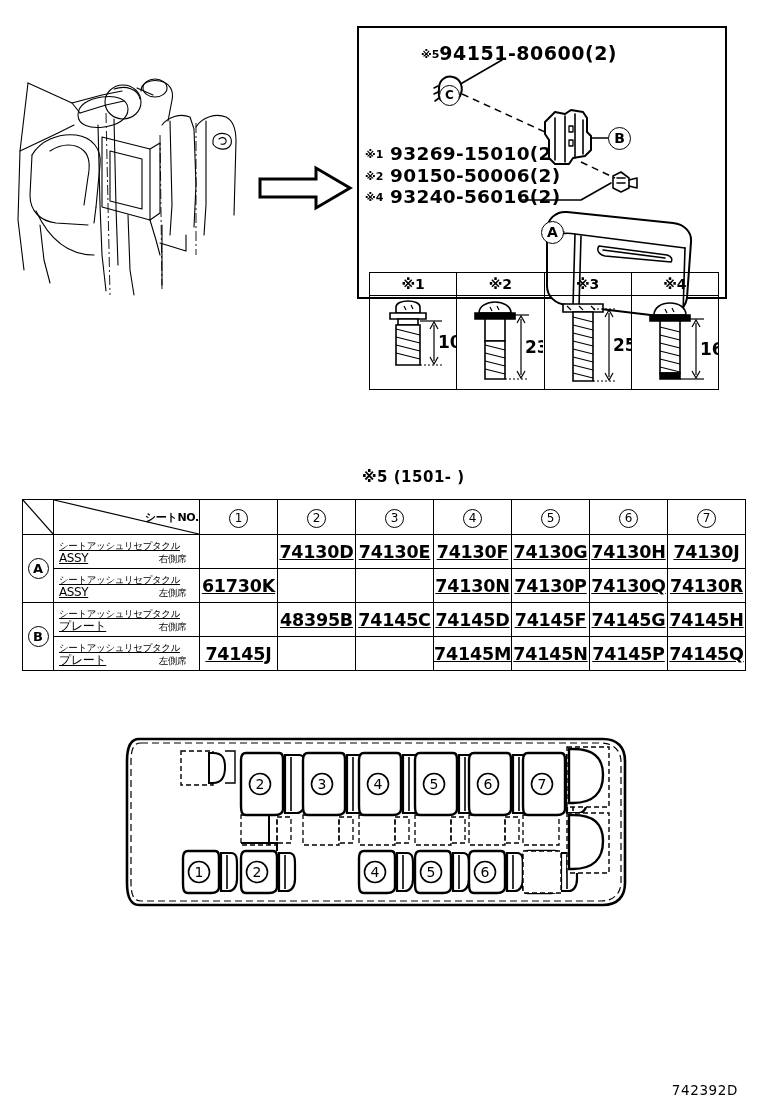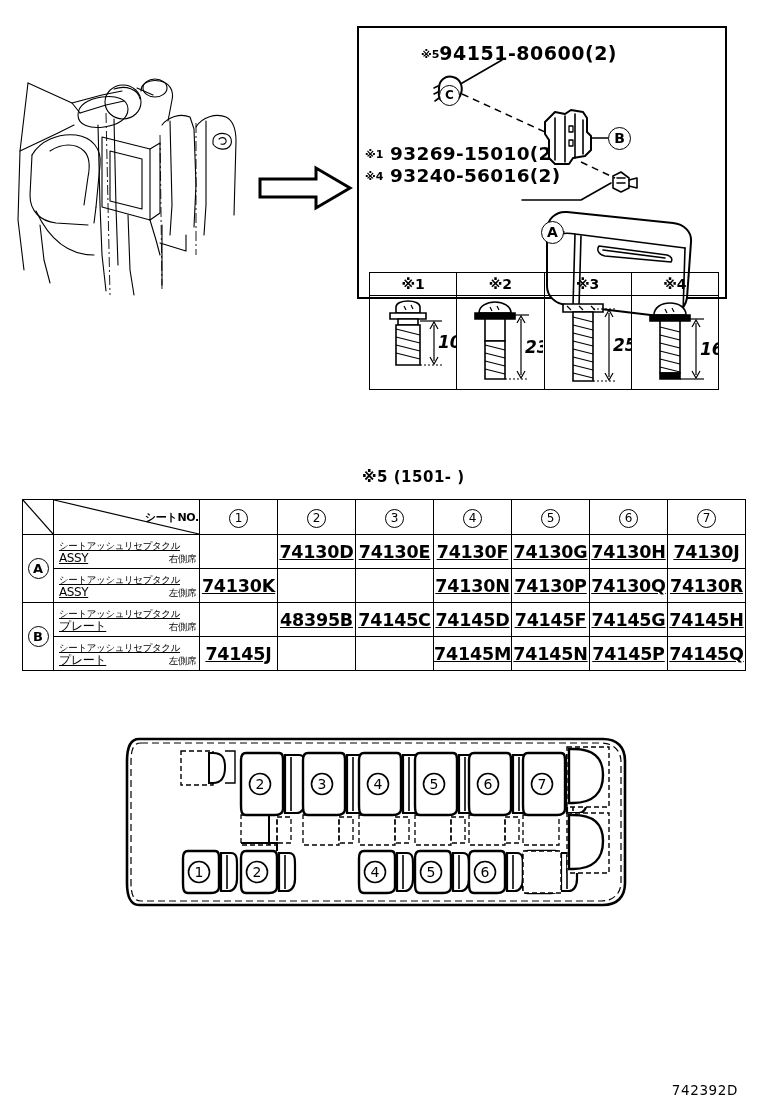--- a/index.html
+++ b/index.html
@@ -112,21 +112,20 @@
     vertical-align: middle;
     padding: 0;
   }
   #bolt-table th {
     height: 22px;
     font-size: 14px;
     font-weight: bold;
   }
   #bolt-table td.bolt-cell {
     height: 92px;
-    font-style: italic;
   }
   .bolt-fig {
     display: block;
     margin: 0 auto;
   }
 
   #footnote-5 {
     position: absolute;
     left: 362px;
     top: 420px;
@@ -208,21 +207,21 @@
   }
   .desc-l2 {
     display: block;
     font-size: 12px;
     line-height: 12px;
     letter-spacing: -0.4px;
     white-space: nowrap;
   }
   .desc-side {
     position: absolute;
-    right: 3px;
+    right: 13px;
     bottom: 2px;
     font-size: 9.5px;
     letter-spacing: -0.4px;
     margin-left: 32px;
   }
   .pnum {
     font-size: 17.5px;
     font-weight: bold;
     letter-spacing: -0.2px;
     font-family: "DejaVu Sans", "Liberation Sans", sans-serif;
@@ -309,20 +308,21 @@
   <svg id="transfer-arrow" viewBox="0 0 95 46">
     <path d="M2 14 L58 14 L58 3 L92 23 L58 43 L58 32 L2 32 Z" fill="#fff" stroke="#000" stroke-width="3" stroke-linejoin="miter"></path>
   </svg>
 
   <div id="main-diagram-box">
 
     <div class="pn-line" id="pn-top"><span class="ref-mark">※5</span><span>94151-80600(2)</span></div>
 
     <div id="pn-list">
       <div class="pn-row"><span class="ref-mark">※1</span> <span>93269-15010(2)</span></div>
+      <div class="pn-row"><span class="ref-mark">※2</span> <span>90150-50006(2)</span></div>
       <div class="pn-row"><span class="ref-mark">※4</span> <span>93240-56016(2)</span></div>
     </div>
 
     <svg style="position:absolute;left:0;top:0;width:366px;height:381px;" viewBox="0 0 366 381">
       <g fill="none" stroke="#000" stroke-width="1.6" stroke-linecap="round" stroke-linejoin="round">
 
         <path d="M143 32 L98 58"></path>
 
         <path d="M80 60 C80 52 87 47 94 49 C102 51 105 60 101 68 C97 76 86 77 81 71 C79 68 80 64 80 60 Z" fill="#fff" stroke-width="2"></path>
         <path d="M79 58 L75 60 M79 64 L75 66 M80 70 L76 73"></path>
@@ -512,21 +512,21 @@
       <td><span class="pnum">74130H</span></td>
       <td><span class="pnum">74130J</span></td>
     </tr>
 
     <tr class="data-row">
       <td class="col-desc desc-cell">
         <span class="desc-l1">シートアッシュリセプタクル</span>
         <span class="desc-l2">ASSY</span>
         <span class="desc-side">左側席</span>
       </td>
-      <td><span class="pnum">74130K</span></td>
+      <td><span class="pnum">61730K</span></td>
       <td><span class="pnum"></span></td>
       <td><span class="pnum"></span></td>
       <td><span class="pnum">74130N</span></td>
       <td><span class="pnum">74130P</span></td>
       <td><span class="pnum">74130Q</span></td>
       <td><span class="pnum">74130R</span></td>
     </tr>
 
     <tr class="data-row">
       <td class="col-group" rowspan="2"><span class="group-circle">B</span></td>

